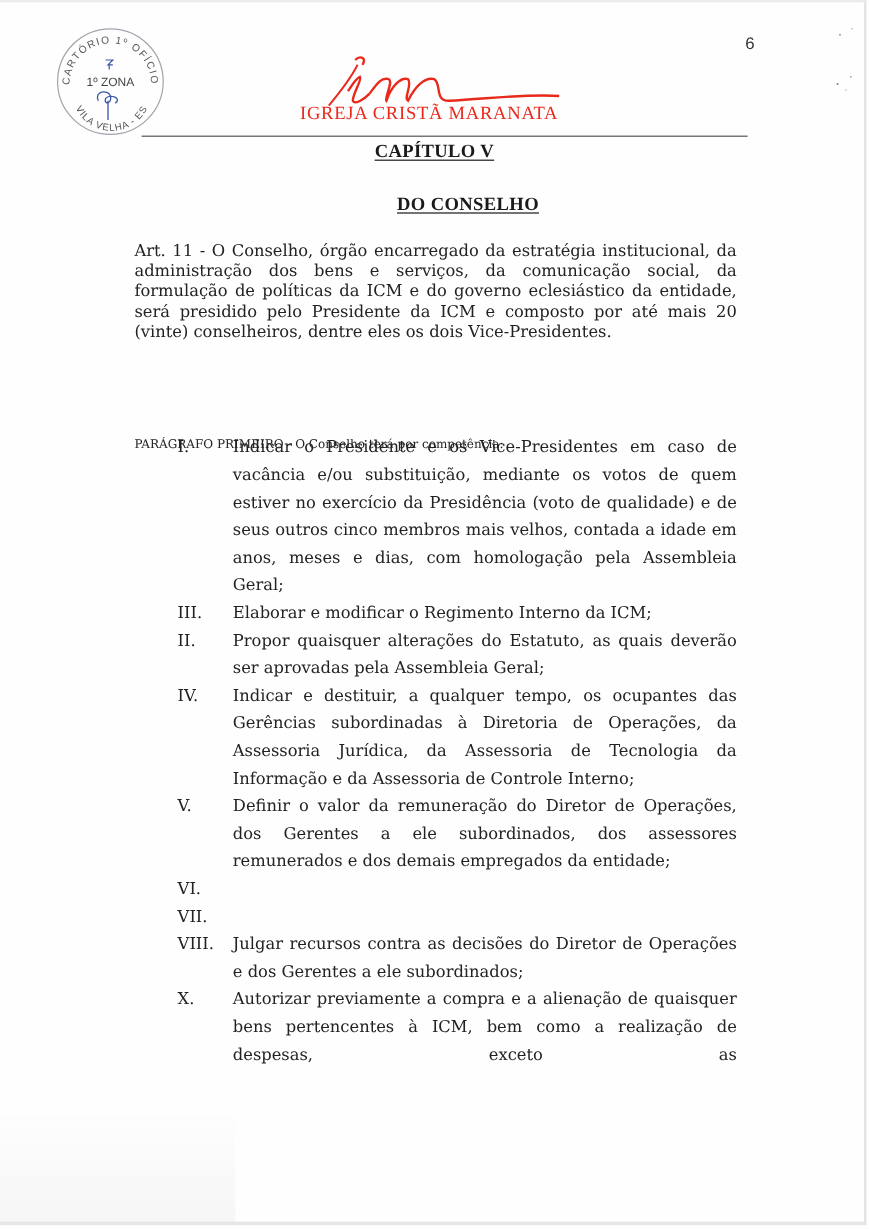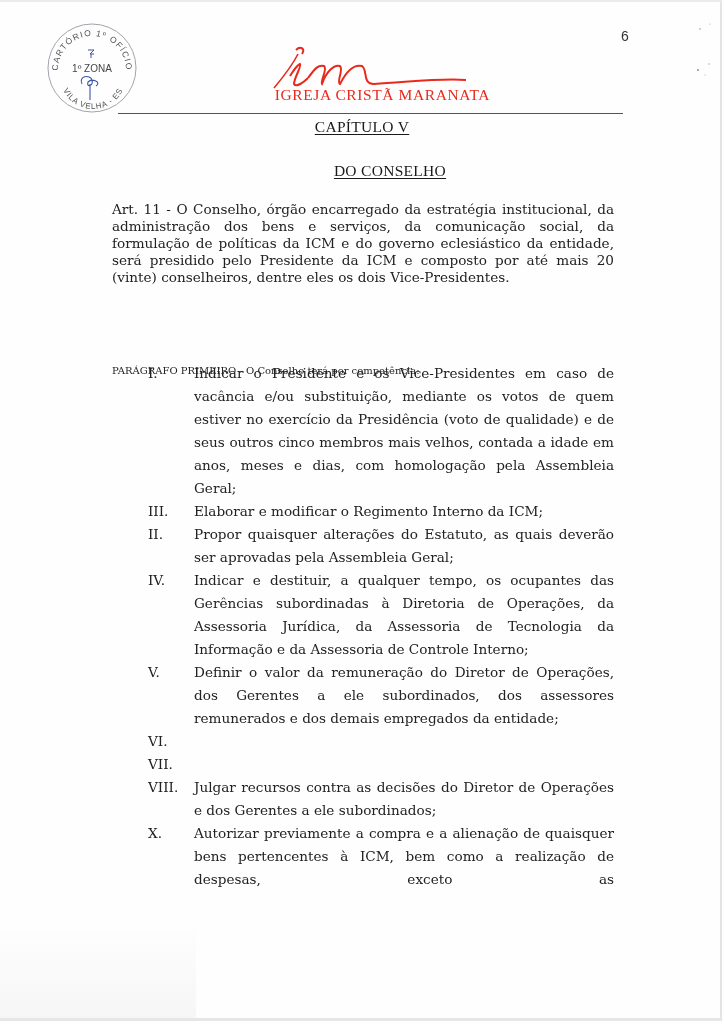--- a/index.html
+++ b/index.html
@@ -25,33 +25,34 @@
   }
   .page-number {
     position: absolute; left: 621px; top: 28px;
     font-family: "Liberation Sans", "DejaVu Sans", sans-serif;
     font-size: 14px; color: #333;
   }
   .scan-specks { position: absolute; left: 690px; top: 20px; width: 30px; height: 60px; }
   .logo-mark { position: absolute; left: 270px; top: 42px; width: 200px; height: 50px; }
   .logo-text {
     position: absolute; left: 250px; top: 86px; width: 240px;
-    text-align: right;
+    text-align: left;
     font-family: "Liberation Serif", serif;
     font-size: 15.5px; letter-spacing: 0.6px; color: #e8291c;
   }
   .header-rule {
     position: absolute; left: 118px; top: 113px; width: 505px; height: 0;
     border-top: 1.5px solid #555;
   }
   .chapter-title, .section-title {
     position: absolute; left: 0; width: 724px; text-align: center;
     font-family: "Liberation Serif", serif;
     font-size: 15.5px; text-decoration: underline; color: #1a1a1a;
     text-underline-offset: 2px;
+    font-weight: bold;
   }
   .chapter-title { top: 118px; font-family: "Liberation Serif", serif; letter-spacing: 0.3px; }
   .section-title { top: 162px; letter-spacing: 0.3px; margin-left: 28px; }
   .article {
     position: absolute; left: 112px; top: 201px; width: 502px;
     font-size: 15.5px; line-height: 17px; text-align: justify;
     font-family: "DejaVu Serif", serif; font-size: 13.6px;
   }
   .paragraph-heading {
     position: absolute; left: 112px; top: 339px; width: 502px;

